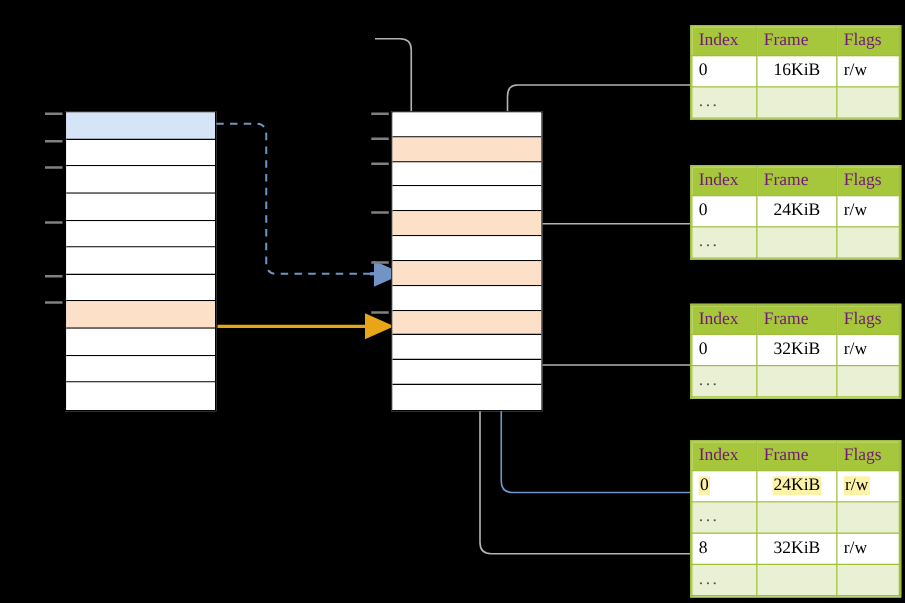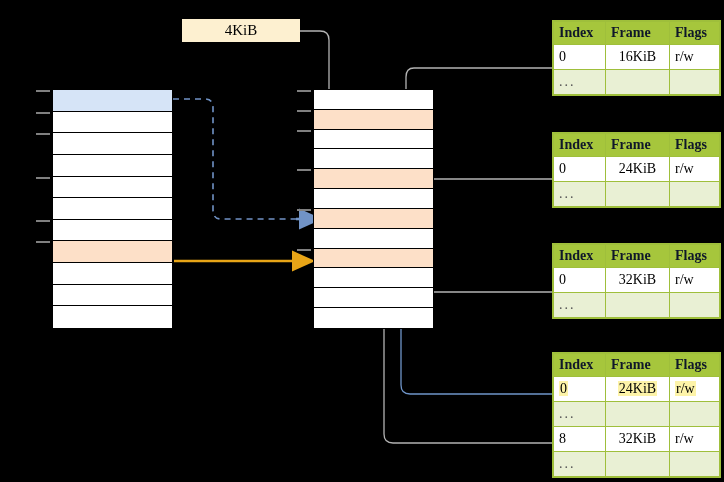--- a/index.html
+++ b/index.html
@@ -39,21 +39,21 @@
   .ptable th,.ptable td{
     box-sizing:border-box;
     border:1px solid #9fbf3b;
     padding:1px 5px;
     font-size:14px;
     line-height:1.45;
     text-align:left;
     white-space:nowrap;
   }
   .ptable th{
-    background:#a6c63c;color:#0f172a;font-weight:bold;
+    background:#a6c63c;color:#701a75;font-weight:normal;
   }
   .ptable td{background:#fff;color:#000;height:25px;}
   .ptable tr.dots td{background:#e9f0d4;color:#555;letter-spacing:2px;}
   .ptable td.w-idx{width:52px;}
   .ptable td.w-frm{width:64px;text-align:center;}
   .ptable td.w-flg{width:50px;}
   .ptable th.w-idx{width:52px;}
   .ptable th.w-frm{width:64px;}
   .ptable th.w-flg{width:50px;}
   .hl{background:#fdf3a8;padding:0 1px;}
@@ -112,21 +112,20 @@
       <path d="M552,443 L393,443 Q384,443 384,434 L384,275" fill="none" stroke="#b3b3b3" stroke-width="1.3"></path>
       <path d="M384,280 L384,263" fill="none" stroke="#bdbdbd" stroke-width="2.6" marker-end="url(#ar-gray)"></path>
     </g>
 
     <g>
       <path d="M552,394 L410,394 Q401,394 401,385 L401,230" fill="none" stroke="#6f95c9" stroke-width="1.3"></path>
       <path d="M401,236 L401,218" fill="none" stroke="#6f95c9" stroke-width="2.6" marker-end="url(#ar-blue)"></path>
     </g>
   </svg>
 
-  <div class="sizelabel" style="left:182px;top:19px;width:118px;height:23px;">4KiB</div>
 
   <div class="col" id="vcol" style="left:52px;top:89px;width:121px;height:240px;">
       <div class="cell blue" style="height: 21.6364px; position: relative;">
         <span class="tick" style="top: 0px;"></span>
       </div>
       <div class="cell" style="height: 21.6364px; position: relative;">
         <span class="tick" style="top: 0px;"></span>
       </div>
       <div class="cell" style="height: 21.6364px; position: relative;">
         <span class="tick" style="top: 0px;"></span>

